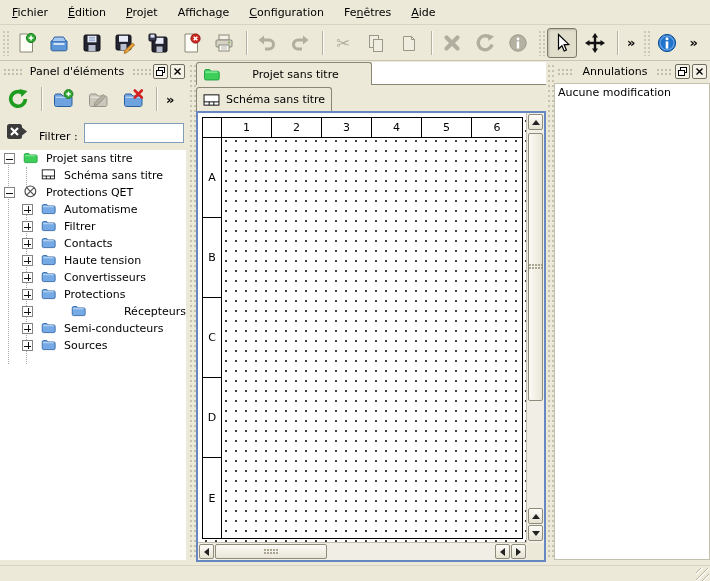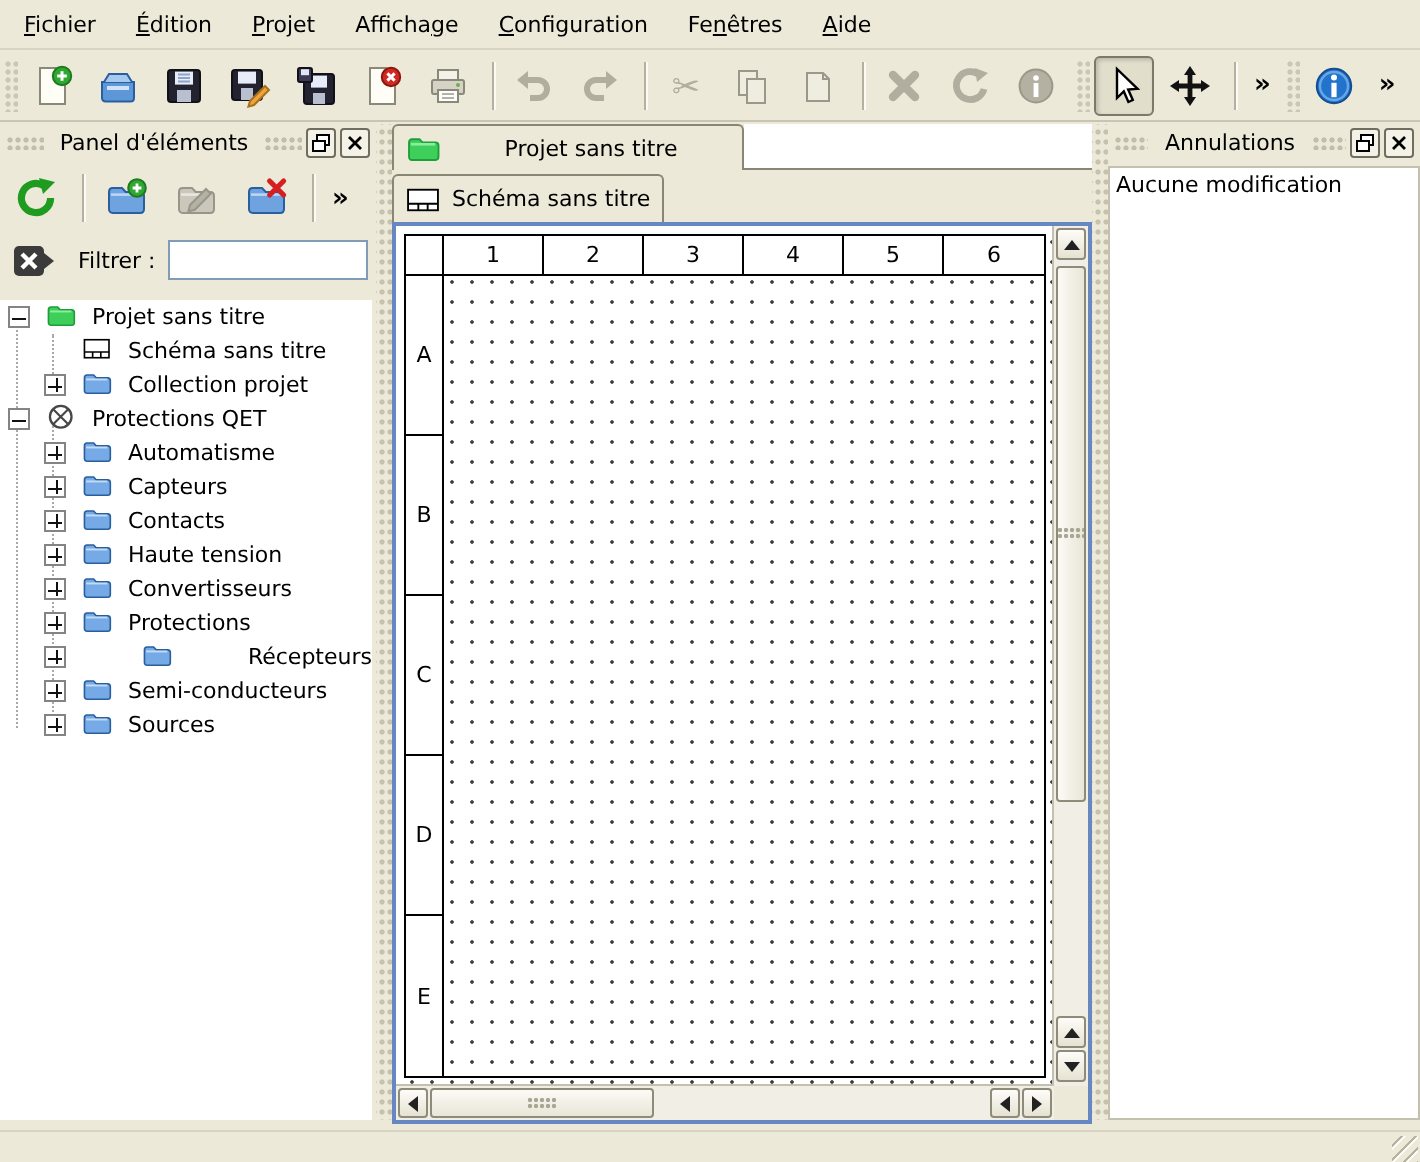--- a/index.html
+++ b/index.html
@@ -33,21 +33,21 @@
     background-image:radial-gradient(circle at 2px 2px,#c2bea9 1.1px,rgba(0,0,0,0) 1.5px);
     background-size:4px 4px;}
   .dock-title .dtitle{padding:0 8px;white-space:nowrap;}
   .dock-btn{width:13px;height:13px;border:1px solid #6f6d60;background:#f4f2e6;border-radius:2px;
     margin-left:2px;display:flex;align-items:center;justify-content:center;flex:none;}
   .dock-btn svg{display:block;}
   
   #left-dock{left:0;width:188px;}
   .panel-toolbar{height:36px;display:flex;align-items:center;padding-left:2px;}
   .panel-toolbar .tb-btn{width:30px;height:30px;}
-  .filter-row{height:26px;display:flex;align-items:center;padding:0 4px;}
+  .filter-row{height:26px;display:flex;align-items:flex-end;padding:0 4px;}
   .filter-row .flabel{margin:0 6px 0 6px;white-space:nowrap;}
   .filter-input{flex:1;height:18px;border:1px solid #7f9db9;background:#fff;
     font-family:inherit;font-size:11px;padding:0 3px;min-width:20px;}
   .tree{position:absolute;left:0;right:2px;top:88px;bottom:0;background:#fff;overflow:hidden;}
   .tree-guide{position:absolute;width:0;border-left:1px dotted #a8a8a8;}
   .tree-row{height:17px;display:flex;align-items:center;position:relative;white-space:nowrap;}
   .expander{width:9px;height:9px;flex:none;background:#fff;border:1px solid #848484;
     position:relative;margin-right:8px;}
   .expander::before{content:"";position:absolute;left:1px;right:1px;top:50%;border-top:1px solid #111;}
   .expander.plus::after{content:"";position:absolute;top:1px;bottom:1px;left:50%;border-left:1px solid #111;}
@@ -381,30 +381,20 @@
       <div class="tree-row" style="padding-left: 22px;">
         <span class="expander none"></span>
         <span class="tree-icon">
           <svg width="18" height="18" viewBox="0 0 22 22">
             <rect x="1.5" y="3.5" width="15" height="11" fill="#fff" stroke="#000"></rect>
             <path d="M1.5 11 h15 M6.5 11 v3.5 M11.5 11 v3.5" stroke="#000" fill="none"></path>
           </svg>
         </span>
         <span class="tree-label">Schéma sans titre</span>
       </div>
-      <div class="tree-row" style="padding-left: 22px;">
-        <span class="expander plus"></span>
-        <span class="tree-icon">
-          <svg width="18" height="18" viewBox="0 0 22 22">
-            <path d="M1.5 6 c0-1 .6-1.7 1.6-1.7 h4 l1.6 1.7 h7 c1 0 1.6 .7 1.6 1.7 v6 c0 1-.6 1.7-1.6 1.7 H3.1 c-1 0-1.6-.7-1.6-1.7 Z" fill="#76aae6" stroke="#2a5f9e"></path>
-            <path d="M2.5 7 h13" stroke="#c3dcf6" stroke-width="1.2"></path>
-          </svg>
-        </span>
-        <span class="tree-label">Collection projet</span>
-      </div>
       <div class="tree-row" style="padding-left: 4px;">
         <span class="expander "></span>
         <span class="tree-icon">
           <svg width="18" height="18" viewBox="0 0 22 22">
             <circle cx="9" cy="9" r="6.6" fill="#fff" stroke="#474747" stroke-width="1.4"></circle>
             <path d="M4.4 4.4 L13.6 13.6 M13.6 4.4 L4.4 13.6" stroke="#474747" stroke-width="1.3"></path>
           </svg>
         </span>
         <span class="tree-label">Protections QET</span>
       </div>
@@ -419,21 +409,21 @@
         <span class="tree-label">Automatisme</span>
       </div>
       <div class="tree-row" style="padding-left: 22px;">
         <span class="expander plus"></span>
         <span class="tree-icon">
           <svg width="18" height="18" viewBox="0 0 22 22">
             <path d="M1.5 6 c0-1 .6-1.7 1.6-1.7 h4 l1.6 1.7 h7 c1 0 1.6 .7 1.6 1.7 v6 c0 1-.6 1.7-1.6 1.7 H3.1 c-1 0-1.6-.7-1.6-1.7 Z" fill="#76aae6" stroke="#2a5f9e"></path>
             <path d="M2.5 7 h13" stroke="#c3dcf6" stroke-width="1.2"></path>
           </svg>
         </span>
-        <span class="tree-label">Capteurs</span>
+        <span class="tree-label">Filtrer</span>
       </div>
       <div class="tree-row" style="padding-left: 22px; text-align: right;">
         <span class="expander plus"></span>
         <span class="tree-icon">
           <svg width="18" height="18" viewBox="0 0 22 22">
             <path d="M1.5 6 c0-1 .6-1.7 1.6-1.7 h4 l1.6 1.7 h7 c1 0 1.6 .7 1.6 1.7 v6 c0 1-.6 1.7-1.6 1.7 H3.1 c-1 0-1.6-.7-1.6-1.7 Z" fill="#76aae6" stroke="#2a5f9e"></path>
             <path d="M2.5 7 h13" stroke="#c3dcf6" stroke-width="1.2"></path>
           </svg>
         </span>
         <span class="tree-label">Contacts</span>

